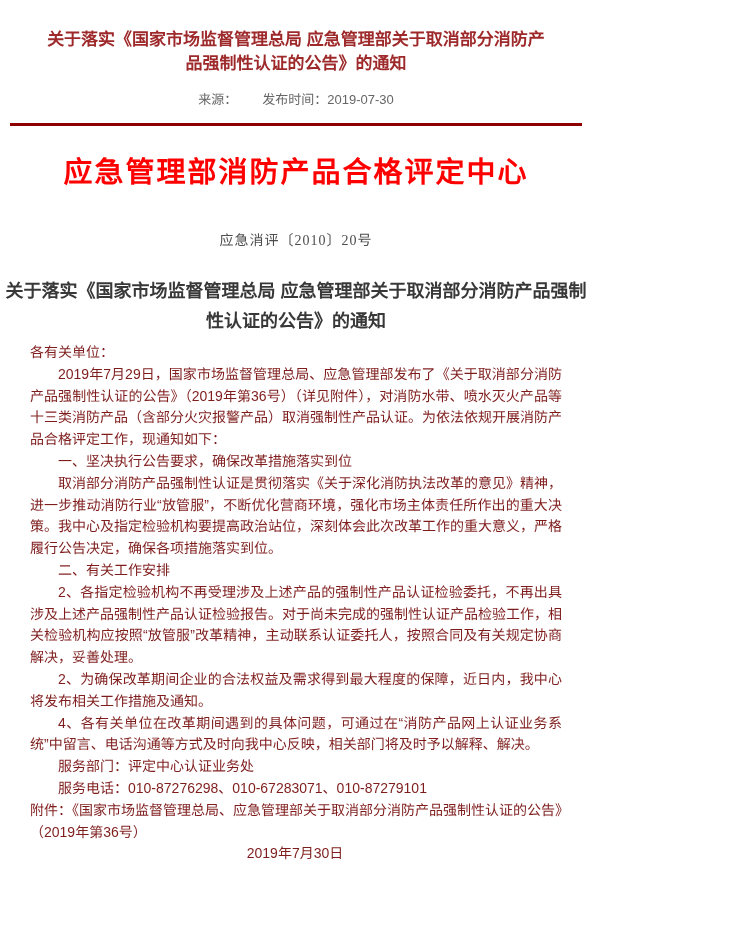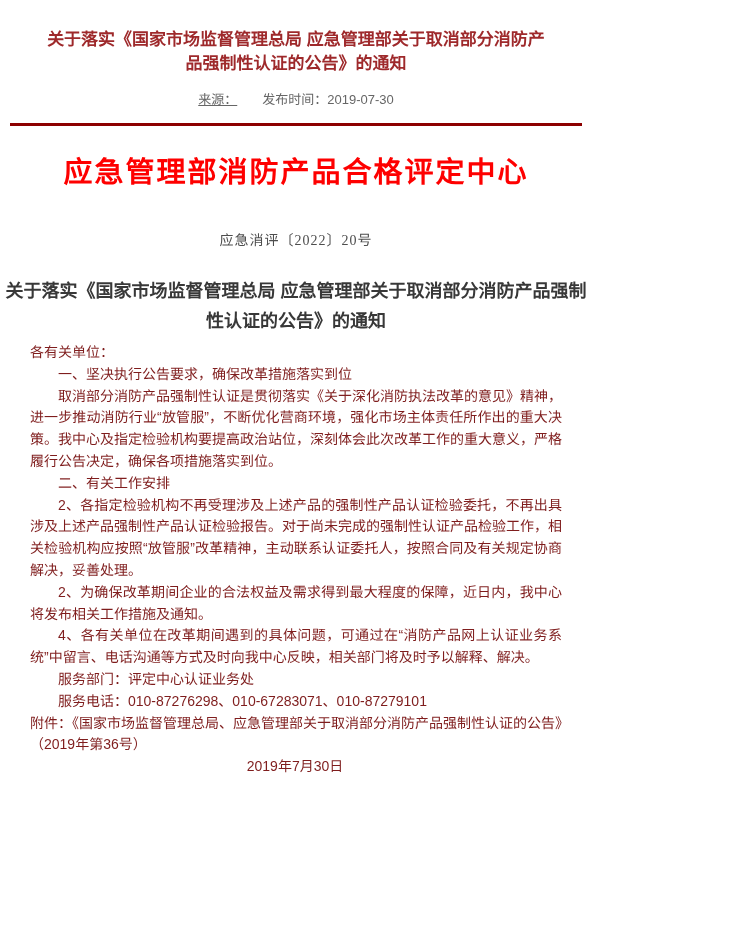--- a/index.html
+++ b/index.html
@@ -31,21 +31,21 @@
     line-height: 24px;
     font-weight: bold;
   }
   .meta-line {
     margin-top: 16px;
     text-align: center;
     color: #666666;
     font-size: 13px;
     line-height: 16px;
   }
-  .meta-line .meta-source { margin-right: 25px; text-decoration: underline; }
+  .meta-line .meta-source { margin-right: 25px; }
   .divider {
     height: 3px;
     background: #8c0000;
     margin: 15px 10px 0 10px;
   }
 
   
   .org-title {
     margin-top: 26px;
     text-align: center;
@@ -106,28 +106,29 @@
   <h1 class="page-title">关于落实《国家市场监督管理总局 应急管理部关于取消部分消防产品强制性认证的公告》的通知</h1>
 
   <div class="meta-line">
     <span class="meta-source">来源：</span><span>发布时间：</span><span>2019-07-30</span>
   </div>
 
   <div class="divider"></div>
 
   <div class="org-title">应急管理部消防产品合格评定中心</div>
 
-  <div class="doc-number">应急消评〔2022〕20号</div>
+  <div class="doc-number">应急消评〔2010〕20号</div>
 
   <h2 class="doc-title">关于落实《国家市场监督管理总局 应急管理部关于取消部分消防产品强制性认证的公告》的通知</h2>
 
   <div class="doc-body">
 
     <p>各有关单位：</p>
 
+    <p class="indent">2019年7月29日，国家市场监督管理总局、应急管理部发布了《关于取消部分消防产品强制性认证的公告》（2019年第36号）（详见附件），对消防水带、喷水灭火产品等十三类消防产品（含部分火灾报警产品）取消强制性产品认证。为依法依规开展消防产品合格评定工作，现通知如下：</p>
 
     <p class="sec-heading">一、坚决执行公告要求，确保改革措施落实到位</p>
 
     <p class="indent">取消部分消防产品强制性认证是贯彻落实《关于深化消防执法改革的意见》精神，进一步推动消防行业“放管服”，不断优化营商环境，强化市场主体责任所作出的重大决策。我中心及指定检验机构要提高政治站位，深刻体会此次改革工作的重大意义，严格履行公告决定，确保各项措施落实到位。</p>
 
     <p class="sec-heading">二、有关工作安排</p>
 
 
     <p class="indent">2、各指定检验机构不再受理涉及上述产品的强制性产品认证检验委托，不再出具涉及上述产品强制性产品认证检验报告。对于尚未完成的强制性认证产品检验工作，相关检验机构应按照“放管服”改革精神，主动联系认证委托人，按照合同及有关规定协商解决，妥善处理。</p>
 

